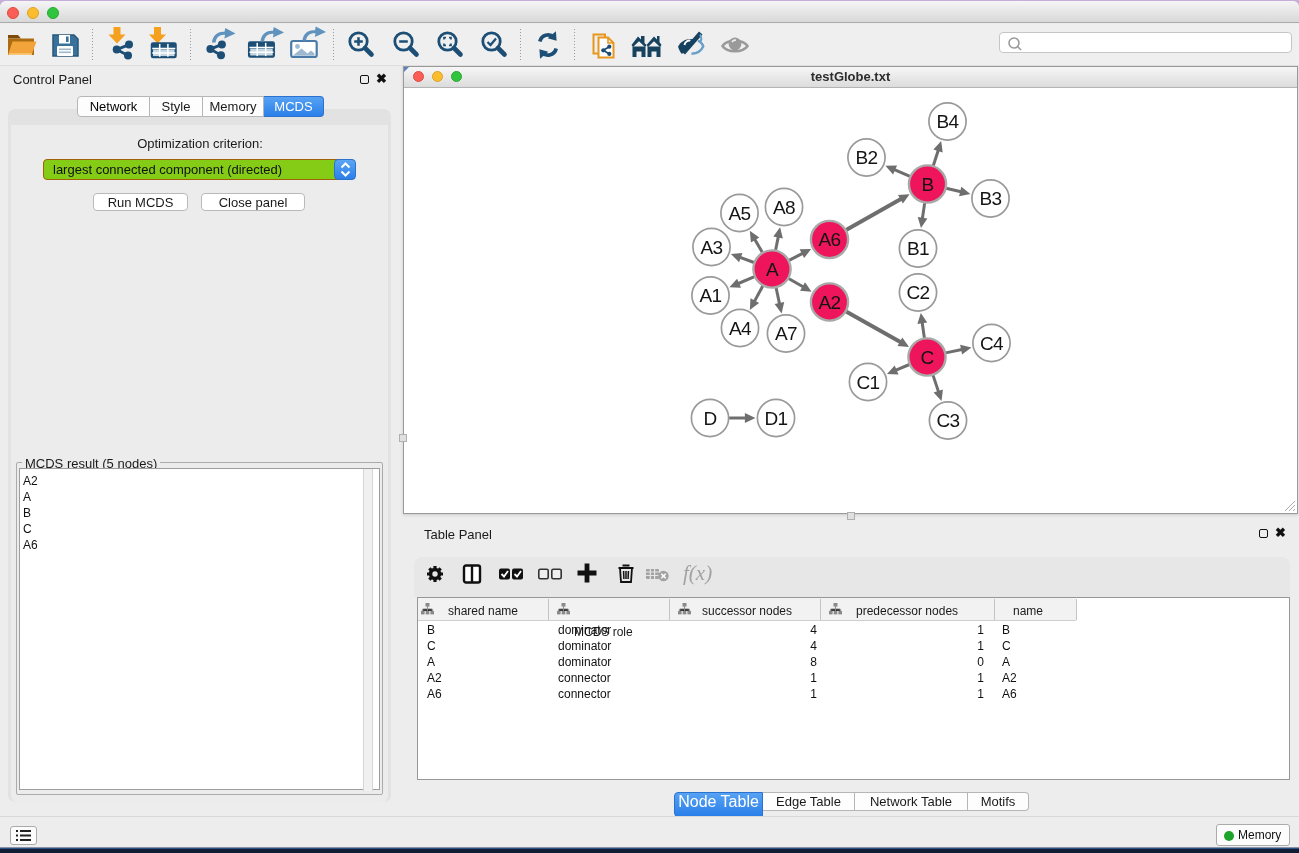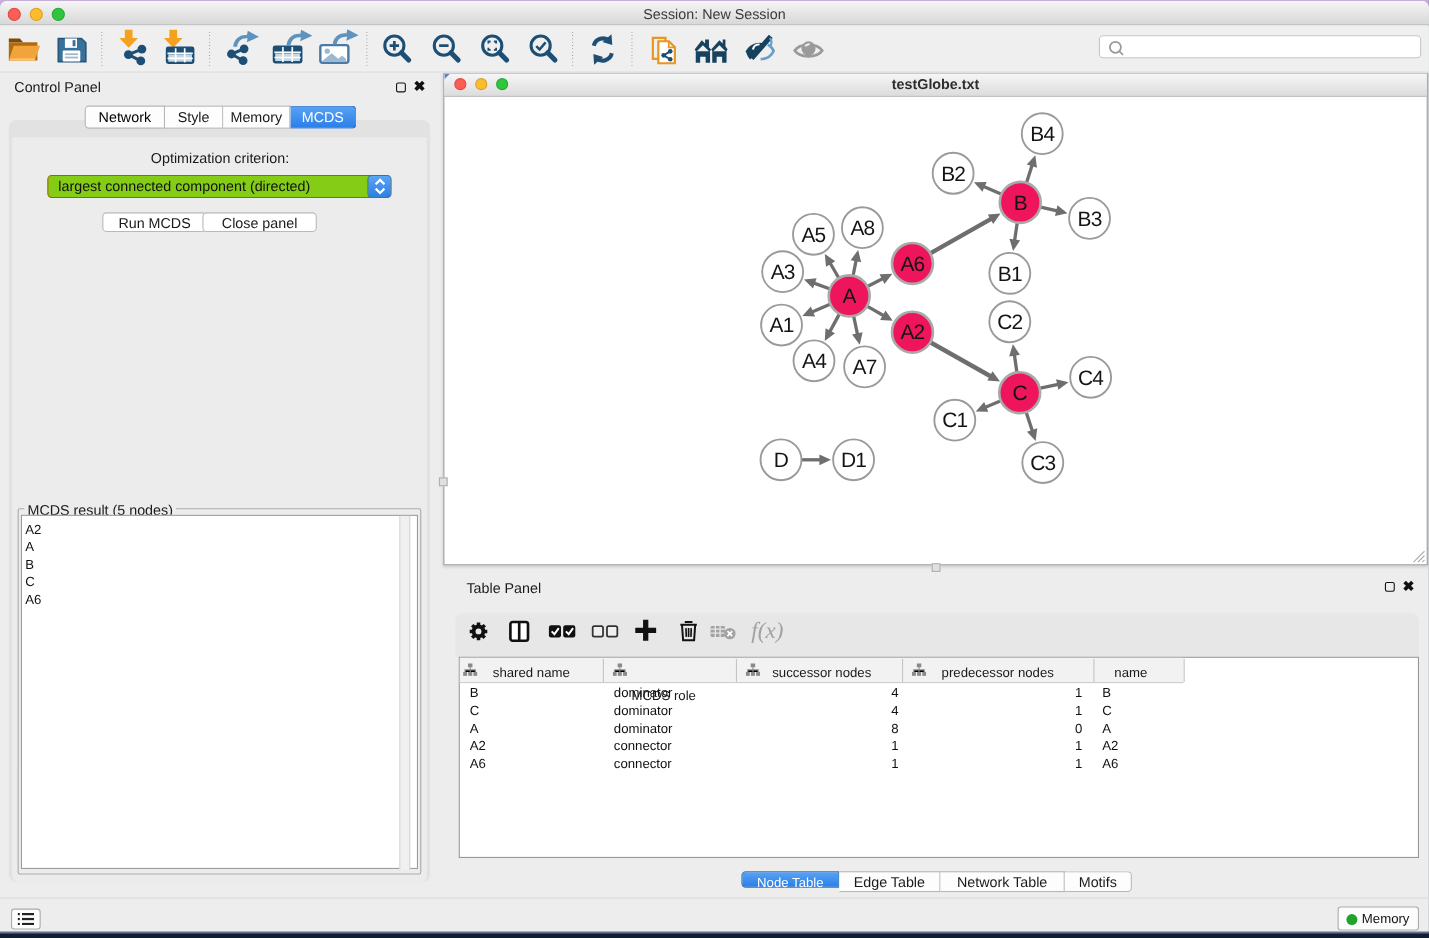--- a/index.html
+++ b/index.html
@@ -21,21 +21,20 @@
 .hdrbtns{width:30px;height:14px}
 .hdrbtns .sq{position:absolute;left:0;top:2px;width:9px;height:9px;border:1.4px solid #111;border-radius:2px}
 .hdrbtns .x{position:absolute;left:16px;top:-2px;font-size:13px;font-weight:700;color:#111}
 </style></head><body>
 <div id="deskTop"></div>
 <div id="app">
 <div id="titlebar">
  <div class="tl" style="left:6.5px;background:#fb5e55;border:0.5px solid #df4a41"></div>
  <div class="tl" style="left:26.5px;background:#fbbd2e;border:0.5px solid #dfa023"></div>
  <div class="tl" style="left:46.5px;background:#31c53e;border:0.5px solid #27a832"></div>
- <div id="title">Session: New Session</div>
 </div>
 <div id="toolbar">
  <div class="sep" style="left:92px"></div>
  <div class="sep" style="left:190px"></div>
  <div class="sep" style="left:333px"></div>
  <div class="sep" style="left:520px"></div>
  <div class="sep" style="left:574px"></div>
  <svg class="ticon" style="left:0px" viewBox="0 0 44 42">
   <path d="M8 11 L18 11 L21 14.5 L8 14.5 Z" fill="#7d4a0a"></path>
   <path d="M8 14.5 L34 14.5 L34 31 L8 31 Z" fill="#ad6c12"></path>
@@ -170,21 +169,21 @@
 <div class="abs" style="left:43px;top:158px;width:312px;height:21px;background:#84cc16;border:1px solid #a16207;border-radius:4px">
  <div class="abs" style="left:9px;top:2px;font-size:13px;color:#111">largest connected component (directed)</div>
  <div class="abs" style="left:290px;top:-1px;width:22px;height:21px;background:linear-gradient(#5ba5f4,#2a7fe9);border-radius:4px;border:1px solid #2a72cd">
   <svg width="21" height="19" viewBox="0 0 21 19" style="position:absolute;left:0;top:0">
    <path d="M6.5 7.5 L10.5 3.5 L14.5 7.5" fill="none" stroke="#fff" stroke-width="2"></path>
    <path d="M6.5 11.5 L10.5 15.5 L14.5 11.5" fill="none" stroke="#fff" stroke-width="2"></path>
   </svg>
  </div>
 </div>
 <div class="abs" style="left:93px;top:192px;width:95px;height:18px;background:#fff;border:1px solid #b9b9b9;border-radius:4px;text-align:center;font-size:13px;color:#1a1a1a;line-height:17px">Run MCDS</div>
-<div class="abs" style="left:184px;top:192px;width:104px;height:18px;background:#fff;border:1px solid #b9b9b9;border-radius:4px;text-align:center;font-size:13px;color:#1a1a1a;line-height:17px">Close panel</div>
+<div class="abs" style="left:201px;top:192px;width:104px;height:18px;background:#fff;border:1px solid #b9b9b9;border-radius:4px;text-align:center;font-size:13px;color:#1a1a1a;line-height:17px">Close panel</div>
 
 <div class="abs" style="left:16px;top:461px;width:367px;height:333px;border:1px solid #ababab;border-radius:2px"></div>
 <div class="abs" style="left:22px;top:455px;background:#ececec;padding:0 3px;font-size:13px;color:#1a1a1a">MCDS result (5 nodes)</div>
 <div class="abs" style="left:19px;top:467px;width:361px;height:322px;background:#fff;border:1px solid #9d9d9d">
  <div style="position:absolute;left:3px;top:4px;font-size:12px;color:#111;line-height:16px">A2<br>A<br>B<br>C<br>A6</div>
  <div style="position:absolute;right:6px;top:0;width:10px;height:322px;background:#f0f0f0;border-left:1px solid #d6d6d6;border-right:1px solid #d6d6d6"></div>
 </div>
 
 <div class="abs" style="left:403px;top:65px;width:895px;height:448px;background:#fff;border:1px solid #999;box-shadow:0 1px 3px rgba(0,0,0,0.15)">
  <div style="position:absolute;left:0;top:0;width:100%;height:21px;background:linear-gradient(#f6f6f6,#dcdcdc);border-bottom:1px solid #b4b4b4">
@@ -387,21 +386,21 @@
 <div class="abs" style="left:856px;top:603px;font-size:12px;color:#1a1a1a">predecessor nodes</div>
 <div class="abs" style="left:1013px;top:603px;font-size:12px;color:#1a1a1a">name</div>
 
 <div class="abs" style="left:427px;top:621px;font-size:12px;color:#111;line-height:16px">B<br>C<br>A<br>A2<br>A6</div>
 <div class="abs" style="left:558px;top:621px;font-size:12px;color:#111;line-height:16px">dominator<br>dominator<br>dominator<br>connector<br>connector</div>
 <div class="abs" style="left:717px;top:621px;width:100px;text-align:right;font-size:12px;color:#111;line-height:16px">4<br>4<br>8<br>1<br>1</div>
 <div class="abs" style="left:884px;top:621px;width:100px;text-align:right;font-size:12px;color:#111;line-height:16px">1<br>1<br>0<br>1<br>1</div>
 <div class="abs" style="left:1002px;top:621px;font-size:12px;color:#111;line-height:16px">B<br>C<br>A<br>A2<br>A6</div>
 
 <div class="abs" style="left:674px;top:791px;height:19px">
- <div class="abs" style="left:0;top:0;width:89px;height:15px;background:linear-gradient(#57a2f3,#2a7fe9);border:1px solid #2a72cd;border-radius:4px 0 0 4px;text-align:center;font-size:12px;color:#fff;line-height:18px">Node Table</div>
+ <div class="abs" style="left:0;top:0;width:89px;height:25px;background:linear-gradient(#57a2f3,#2a7fe9);border:1px solid #2a72cd;border-radius:4px 0 0 4px;text-align:center;font-size:16px;color:#fff;line-height:18px">Node Table</div>
  <div class="abs" style="left:89px;top:0;width:92px;height:19px;background:#fdfdfd;border:1px solid #b6b6b6;border-left:none;text-align:center;font-size:13px;color:#1a1a1a;line-height:18px">Edge Table</div>
  <div class="abs" style="left:181px;top:0;width:113px;height:19px;background:#fdfdfd;border:1px solid #b6b6b6;border-left:none;text-align:center;font-size:13px;color:#1a1a1a;line-height:18px">Network Table</div>
  <div class="abs" style="left:294px;top:0;width:61px;height:19px;background:#fdfdfd;border:1px solid #b6b6b6;border-left:none;border-radius:0 4px 4px 0;text-align:center;font-size:13px;color:#1a1a1a;line-height:18px">Motifs</div>
 </div>
 
 <div class="abs" style="left:0;top:815px;width:1299px;height:1px;background:#d9d9d9"></div>
 <div class="abs" style="left:10px;top:825px;width:27px;height:19px;background:#fcfcfc;border:1px solid #ababab;border-radius:3px">
  <svg width="15" height="11" viewBox="0 0 15 11" style="position:absolute;left:5px;top:3px">
   <g fill="#222">
           <rect x="0" y="0" width="2" height="2"></rect>

